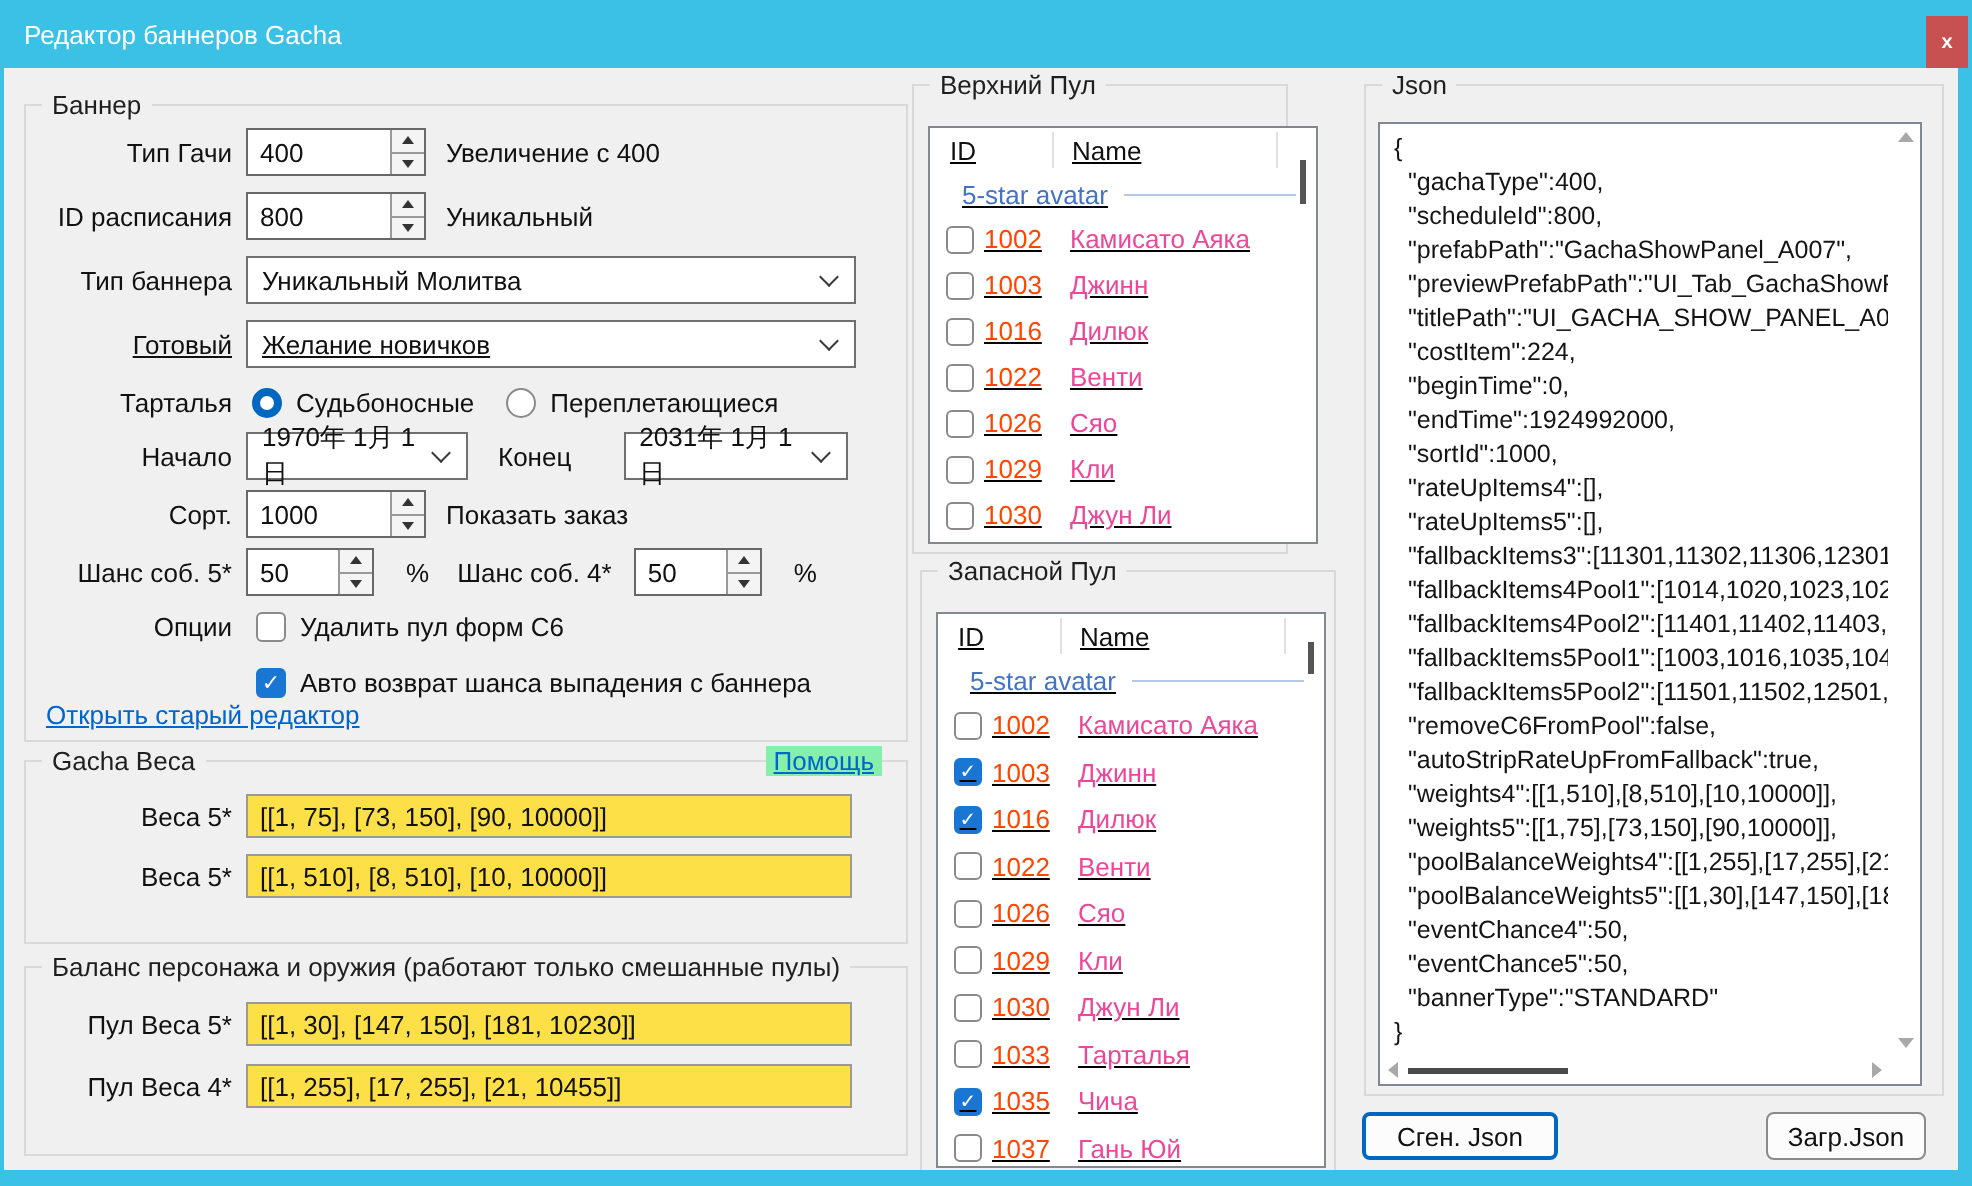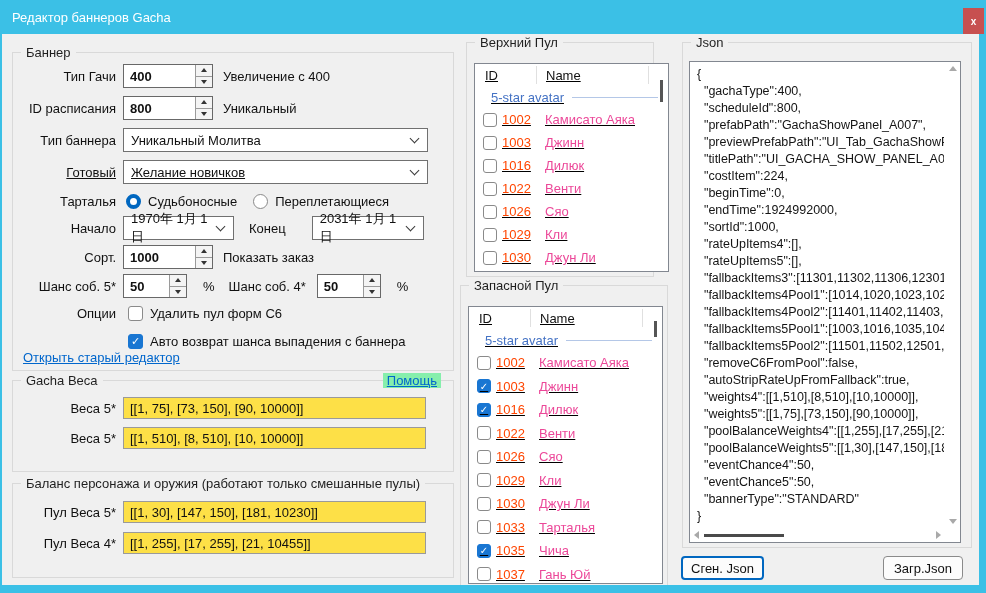--- a/index.html
+++ b/index.html
@@ -9,21 +9,21 @@
   .close-btn { position: absolute; right: 2px; top: 8px; width: 21px; height: 26px; background: #c75050; color: #fff; border: none; font-size: 10px; font-weight: bold; display: flex; align-items: center; justify-content: center; cursor: pointer; font-family: "Liberation Sans", sans-serif; }
   .content { position: absolute; left: 2px; top: 34px; width: 977px; height: 551px; background: #f0f0f0; overflow: hidden; }
   .group { position: absolute; border: 1px solid #d9d9d9; }
   .glabel { position: absolute; top: -8px; left: 8px; background: #f0f0f0; padding: 0 5px; font-size: 13px; color: #1f1f1f; line-height: 15px; }
   .frow { position: absolute; left: 0; width: 100%; height: 24px; display: flex; align-items: center; font-size: 13px; color: #111; }
   .flabel { width: 103px; text-align: right; flex: none; }
   .hint { margin-left: 10px; }
   
   .spin { display: flex; margin-left: 7px; height: 24px; border: 1px solid #686868; background: #fff; }
   .spin.w90 { width: 90px; } .spin.w64 { width: 64px; }
-  .spin-val { padding: 0 6px; display: flex; align-items: center; flex: 1; overflow: hidden; font-weight: bold; }
+  .spin-val { padding: 0 6px; display: flex; align-items: center; flex: 1; overflow: hidden; }
   .spin-btns { width: 17px; display: flex; flex-direction: column; border-left: 1px solid #9a9a9a; flex: none; }
   .spin-btn { flex: 1; display: flex; align-items: center; justify-content: center; background: #f4f4f4; cursor: pointer; }
   .spin-btn:first-child { border-bottom: 1px solid #9a9a9a; }
   .arr { width: 0; height: 0; display: block; }
   .arr.up { border-left: 3px solid transparent; border-right: 3px solid transparent; border-bottom: 4px solid #333; }
   .arr.dn { border-left: 3px solid transparent; border-right: 3px solid transparent; border-top: 4px solid #333; }
   
   .combo { display: flex; align-items: center; justify-content: space-between; margin-left: 7px; height: 24px; border: 1px solid #707070; background: #fff; padding: 0 9px 0 7px; }
   .combo.w305 { width: 305px; }
   .chev { width: 7px; height: 7px; border-right: 1.5px solid #3a3a3a; border-bottom: 1.5px solid #3a3a3a; transform: rotate(45deg); margin-top: -4px; flex: none; margin-left: 6px; }
@@ -236,21 +236,21 @@
           </div>
       </div>
       <div class="frow" style="top:47px;">
         <span class="flabel">Пул Веса 4*</span>
         <div class="tinput">
             <span>[[1, 255], [17, 255], [21, 10455]]</span>
           </div>
       </div>
     </div>
 
-    <div class="group" style="left:464px;top:8px;width:188px;height:235px;">
+    <div class="group" style="left:454px;top:8px;width:188px;height:235px;">
       <span class="glabel">Верхний Пул</span>
       <div class="pool-list pool-upper-list" style="left:7px;top:20px;width:195px;height:209px;">
         <div class="lheader">
           <span class="hid">ID</span>
           <span class="hname">Name</span>
           <i class="hsep" style="left:61px;"></i>
           <i class="hsep" style="left:173px;"></i>
         </div>
         <div class="lsection">
           <span>5-star avatar</span>
@@ -375,17 +375,17 @@
           <i class="sarr dn"></i>
         </div>
         <div class="json-hscroll">
           <i class="sarr lt"></i>
           <i class="hthumb"></i>
           <i class="sarr rt"></i>
         </div>
       </div>
     </div>
 
-    <button class="btn primary" style="left:679px;top:522px;width:83px;">Сген. Json</button>
+    <button class="btn primary" style="left:679px;top:522px;width:98px;">Сген. Json</button>
     <button class="btn" style="left:881px;top:522px;width:80px;">Загр.Json</button>
 
   </div>
 </div>
 
 </body></html>

